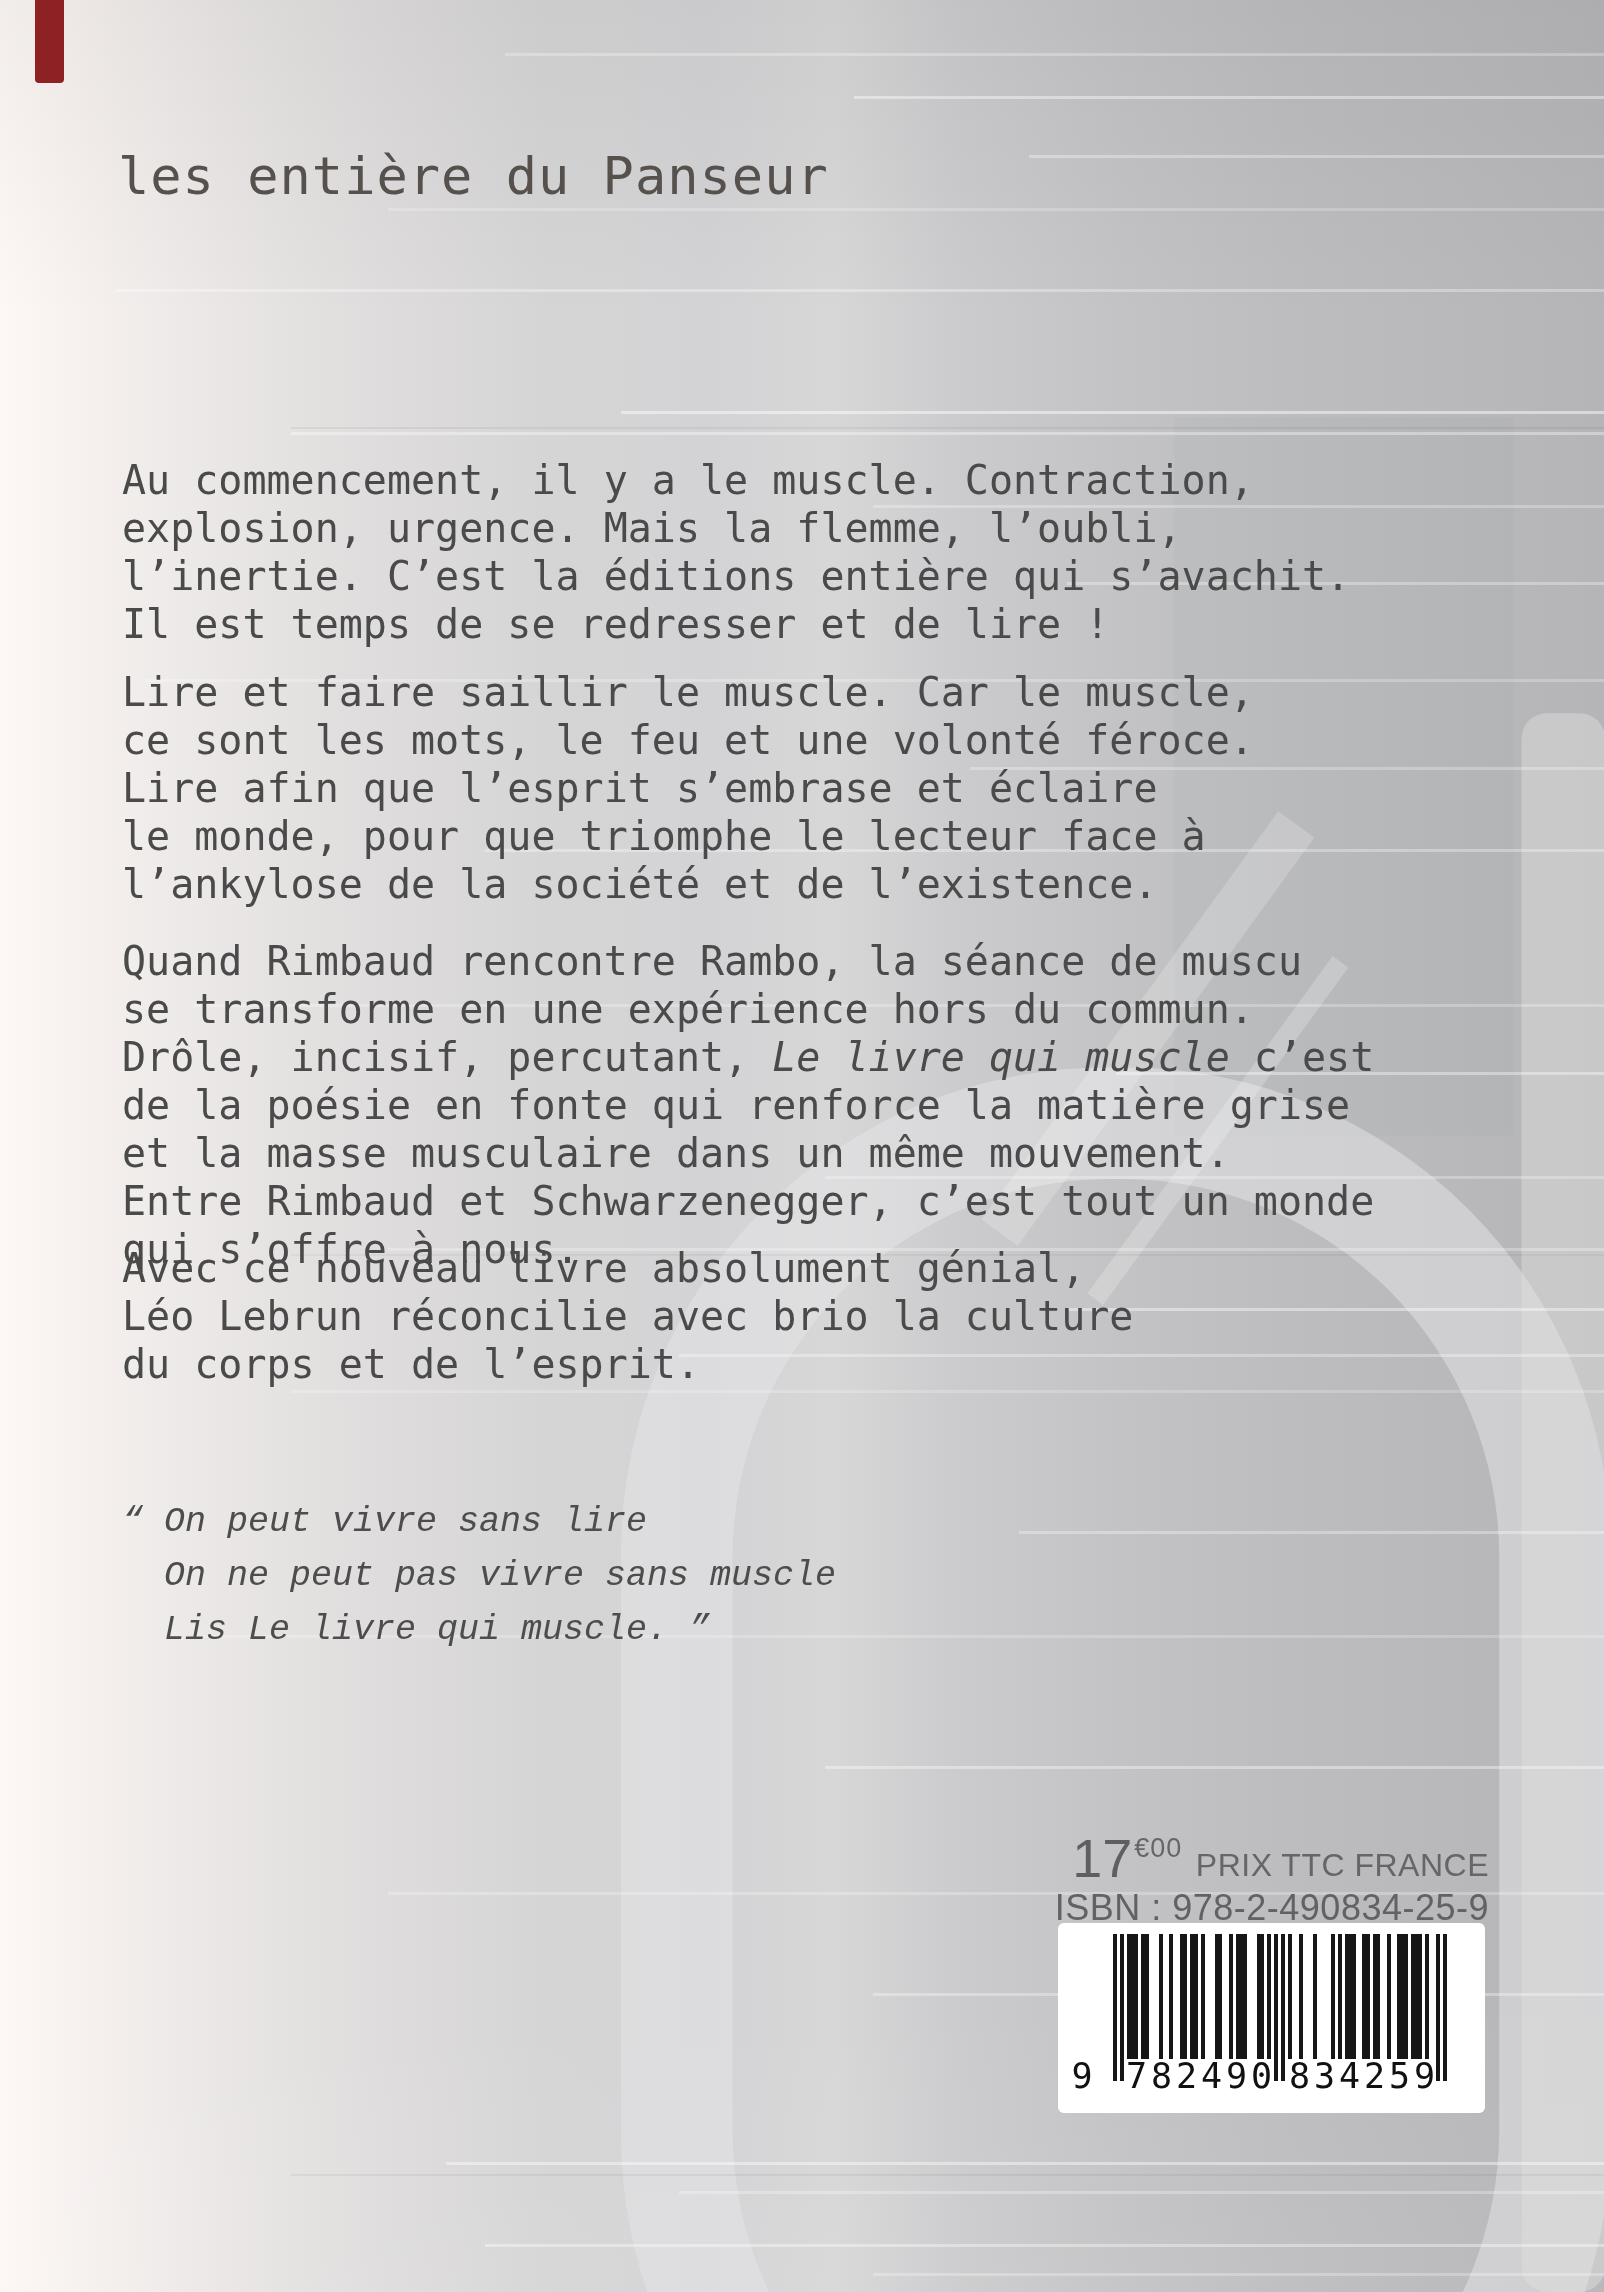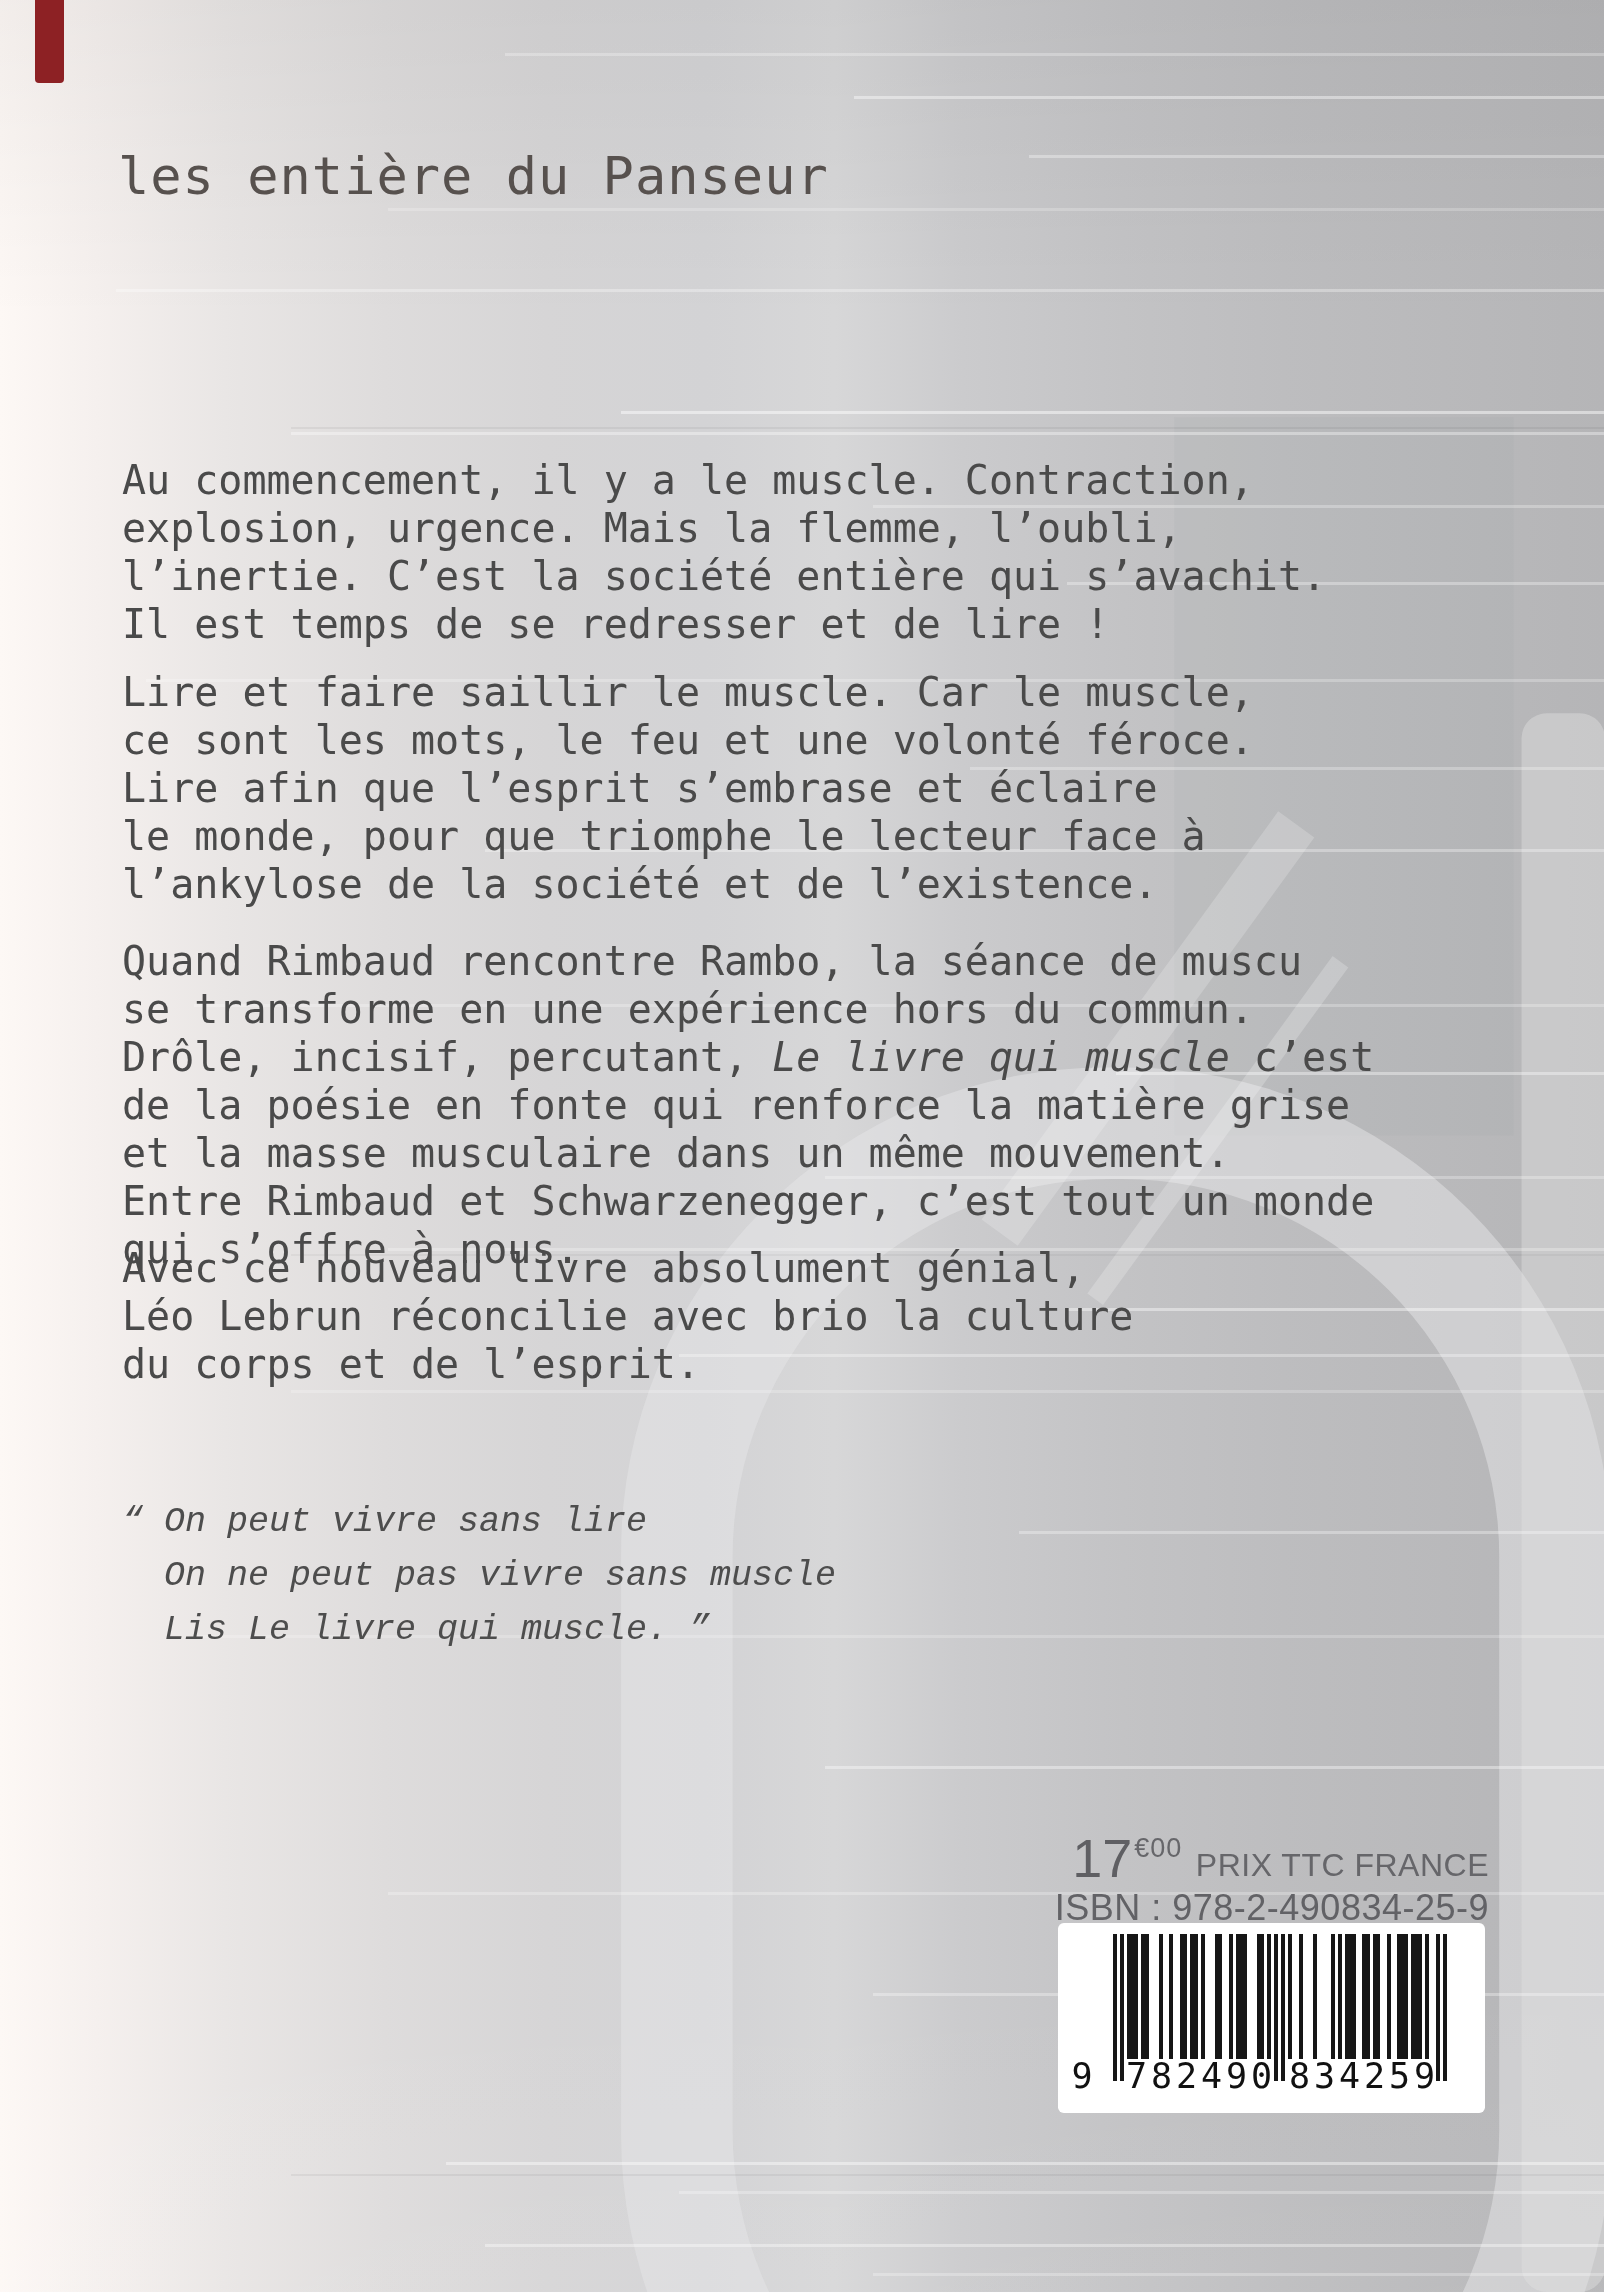--- a/index.html
+++ b/index.html
@@ -120,21 +120,21 @@
       <div class="streak" style="top: 2174px; left: 291px; width: 1314px; height: 1.9px; background: rgba(0, 0, 0, 0.05);"></div>
     </div>
 
   <div class="red-tab" style="background: rgb(141, 33, 36);"></div>
 
   <div class="publisher">les entière du Panseur</div>
 
 
   <div class="para p1">Au commencement, il y a le muscle. Contraction,
 explosion, urgence. Mais la flemme, l’oubli,
-l’inertie. C’est la société entière qui s’avachit.
+l’inertie. C’est la éditions entière qui s’avachit.
 Il est temps de se redresser et de lire !</div>
 
   <div class="para p2">Lire et faire saillir le muscle. Car le muscle,
 ce sont les mots, le feu et une volonté féroce.
 Lire afin que l’esprit s’embrase et éclaire
 le monde, pour que triomphe le lecteur face à
 l’ankylose de la société et de l’existence.</div>
 
   <div class="para p3"><span>Quand Rimbaud rencontre Rambo, la séance de muscu
 se transforme en une expérience hors du commun.

